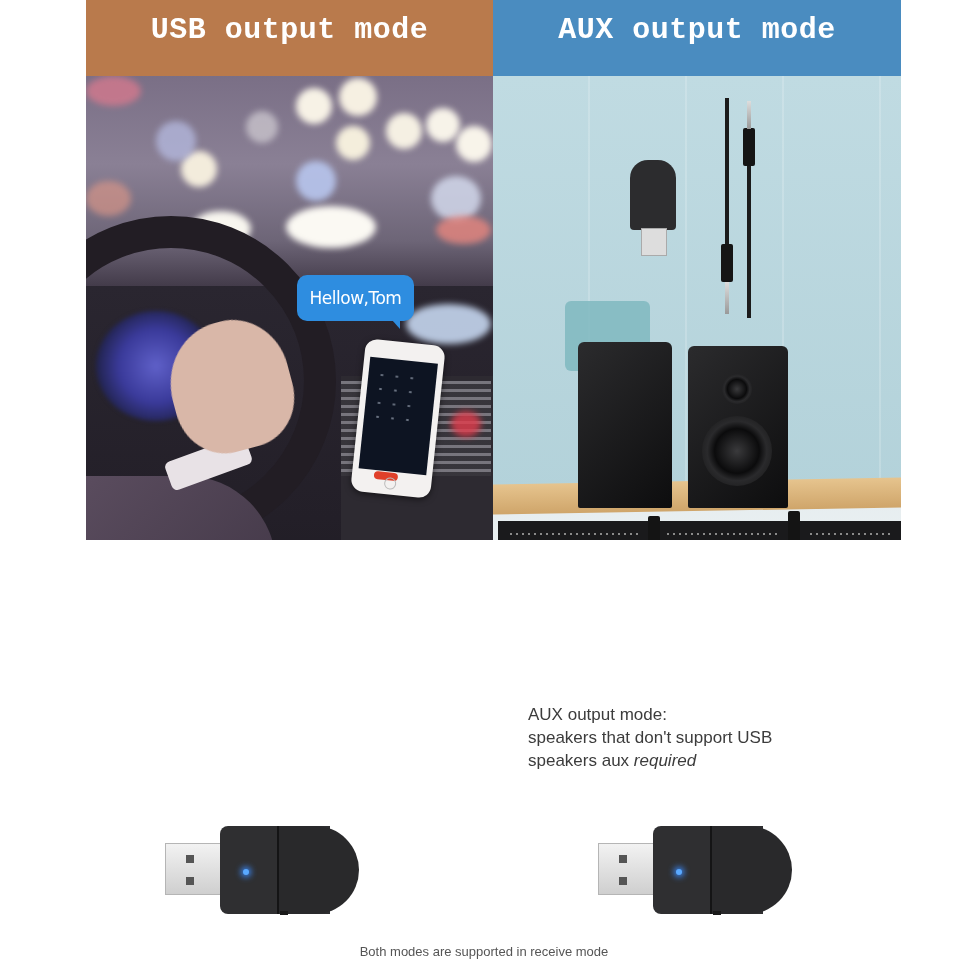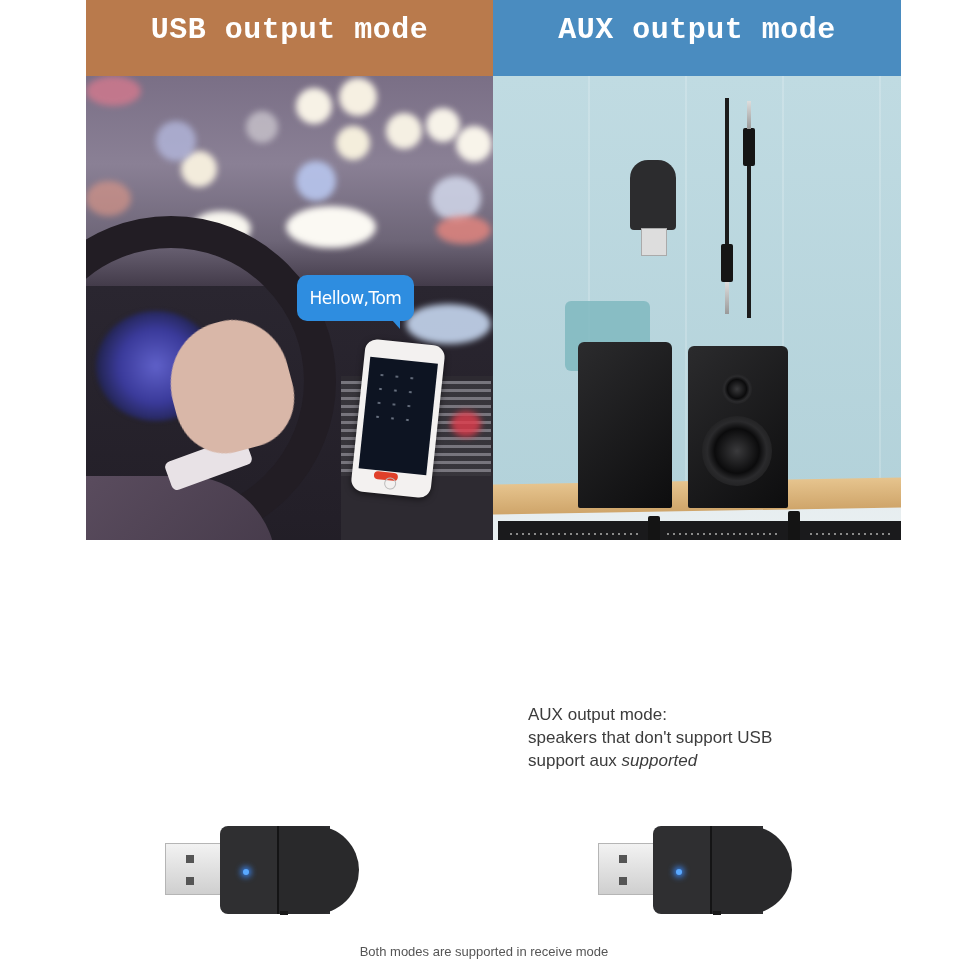--- a/index.html
+++ b/index.html
@@ -152,21 +152,21 @@
     <div class="driver" style="left:34px;top:28px;width:30px;height:30px;"></div>
     <div class="driver" style="left:14px;top:70px;width:70px;height:70px;"></div>
   </div>
 </div>
 
 <div id="cap-usb" class="caption">
 </div>
 <div id="cap-aux" class="caption">
   <div>AUX output mode:</div>
   <div>speakers that don't support USB</div>
-  <div><span>support aux </span><em>supported</em></div>
+  <div><span>speakers aux </span><em>required</em></div>
 </div>
 
 <div id="dongle-1" class="dongle">
   <div class="usb-plug">
       <i style="top:11px"></i>
       <i style="top:33px"></i>
     </div>
   <div class="body"></div>
   <div class="cap"></div>
   <div class="led"></div>

